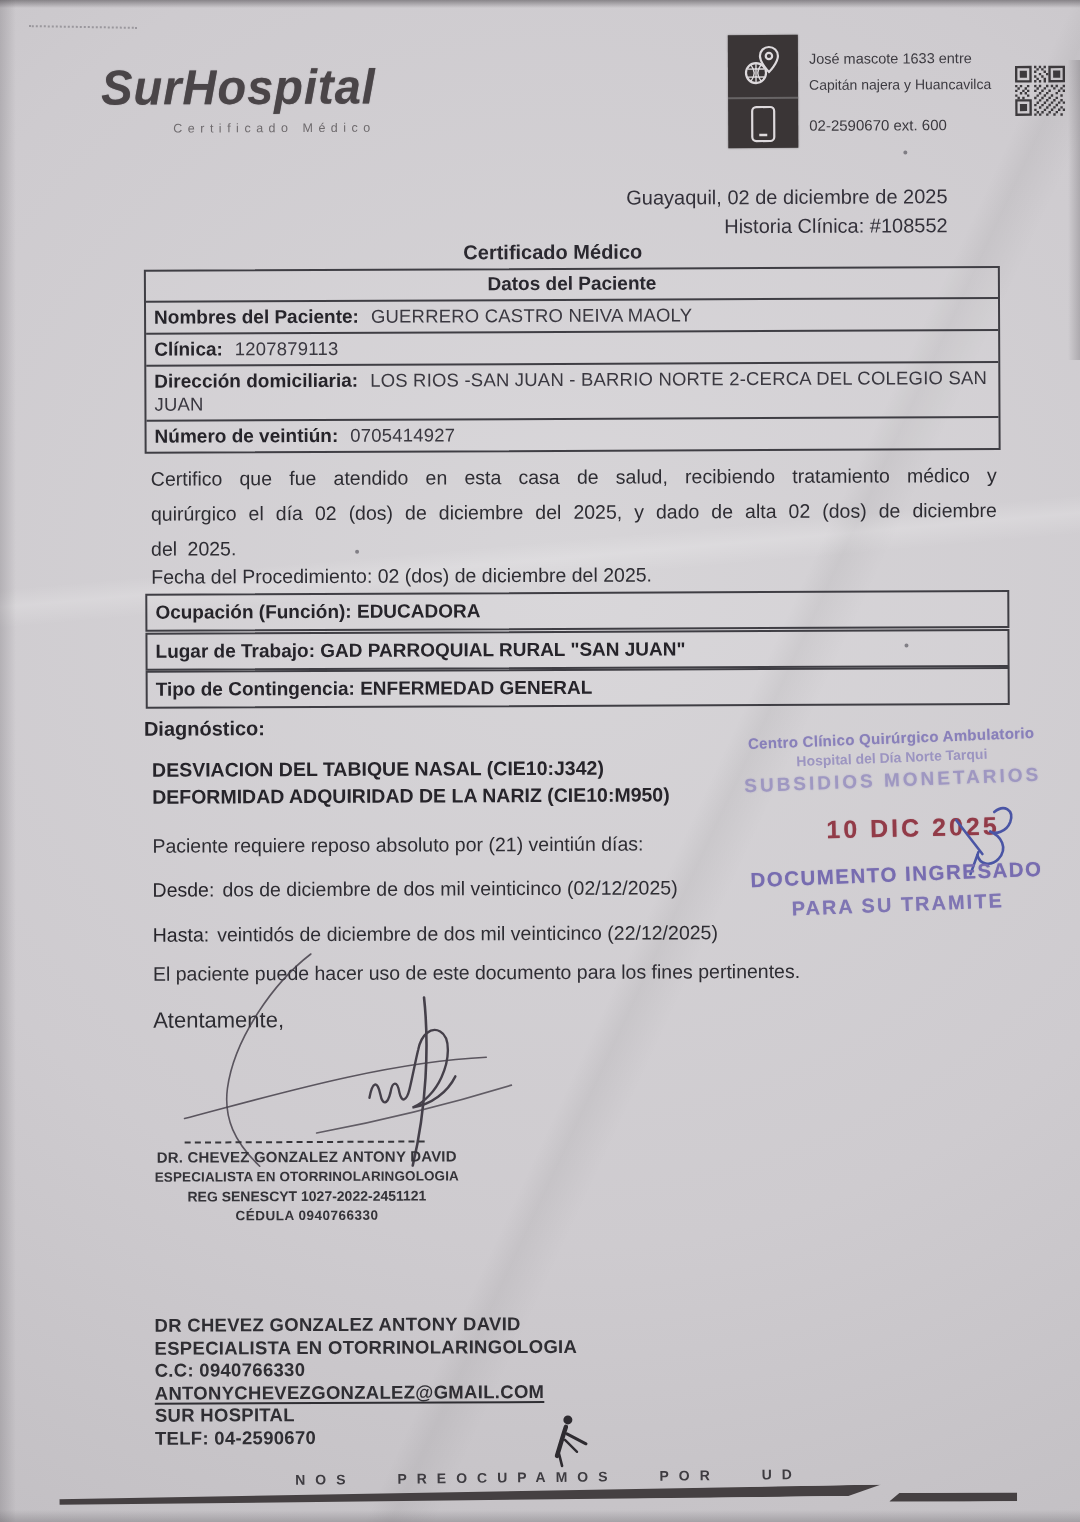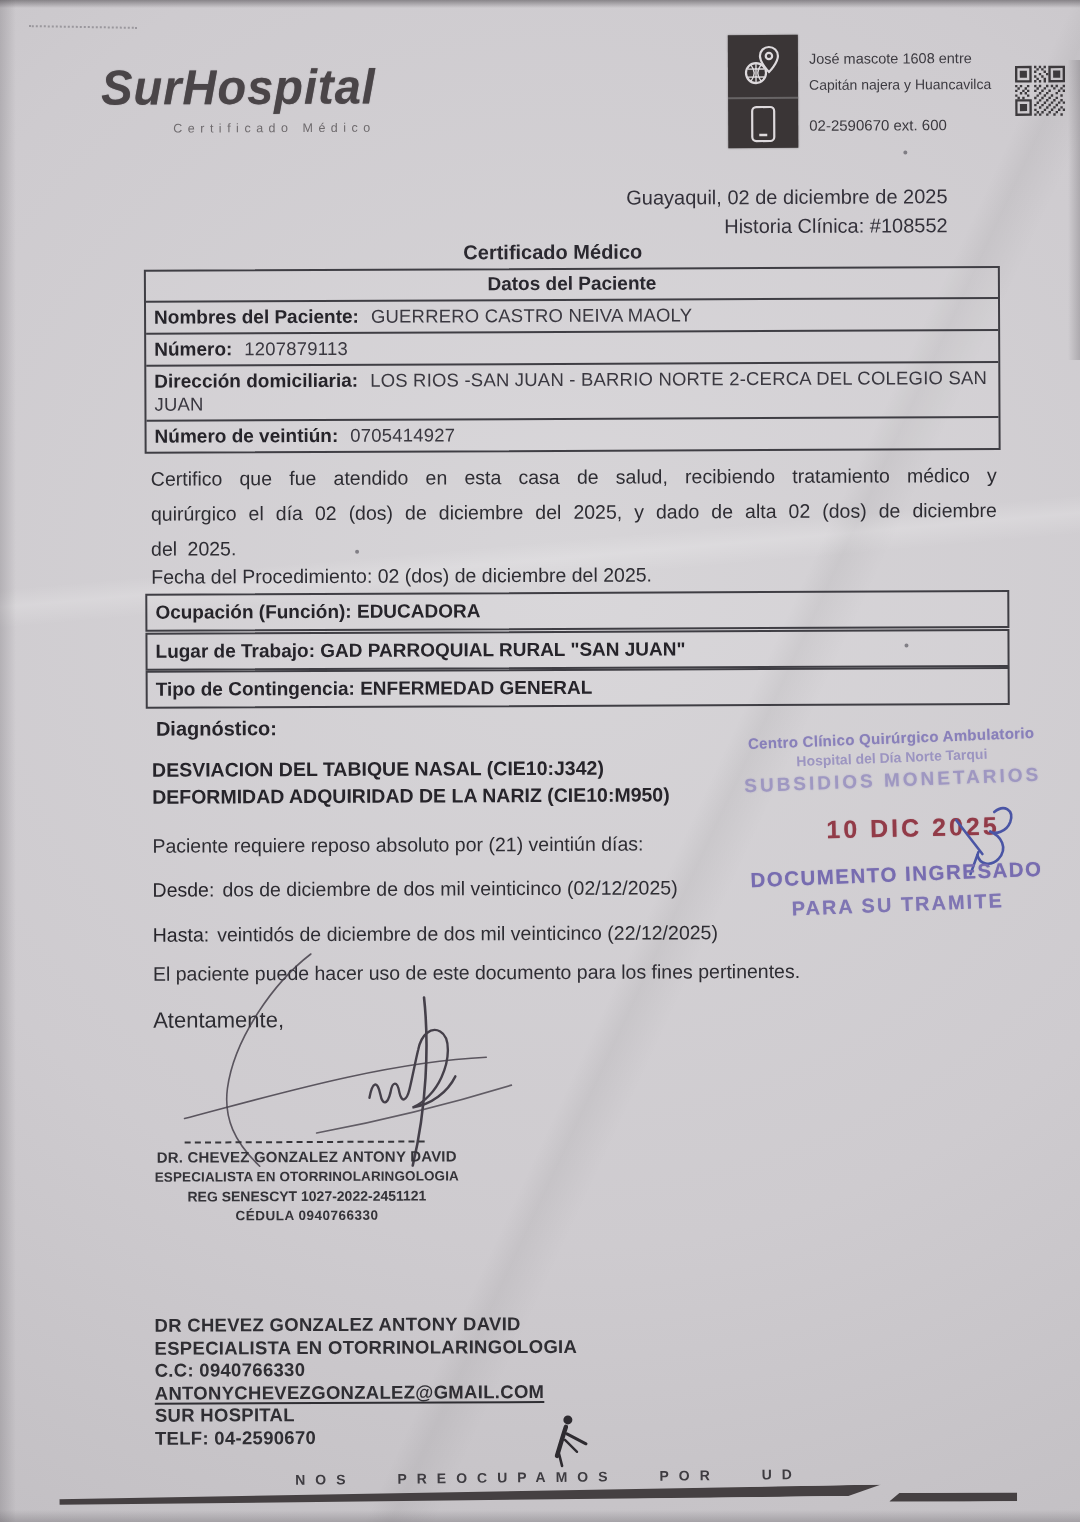--- a/index.html
+++ b/index.html
@@ -63,21 +63,21 @@
   .ptable .lbl{font-weight:700;color:#26242a;font-size:19px;}
   .ptable .val{margin-left:12px;letter-spacing:.2px;}
 
   
   .certify{position:absolute;left:152px;top:460px;width:846px;
     font-size:19.5px;color:#2e2d33;line-height:35px;text-align:justify;word-spacing:5px;}
   .proc-date{position:absolute;left:152px;top:564px;font-size:19.5px;color:#2e2d33;}
   .cbox{position:absolute;left:146px;width:852px;border:2px solid #3f3e44;
     font-size:19px;font-weight:700;color:#26242a;padding:6px 0 6px 8px;background:rgba(255,255,255,.05);}
   .cbox1{top:592px;} .cbox2{top:631px;} .cbox3{top:669px;}
-  .diag-label{position:absolute;left:156px;top:716px;font-size:20px;font-weight:700;color:#26242a;}
+  .diag-label{position:absolute;left:144px;top:716px;font-size:20px;font-weight:700;color:#26242a;}
   .diag-lines{position:absolute;left:152px;top:755px;font-size:19.5px;font-weight:700;color:#26242a;line-height:27px;}
   .rest-line{position:absolute;left:152px;top:833px;font-size:19.5px;color:#2e2d33;}
   .from-line{position:absolute;left:152px;top:877px;font-size:19.5px;color:#2e2d33;}
   .to-line{position:absolute;left:152px;top:922px;font-size:19.5px;color:#2e2d33;}
   .usage-line{position:absolute;left:152px;top:961px;font-size:19.5px;color:#2e2d33;}
   .closing{position:absolute;left:152px;top:1006px;font-size:22px;color:#2e2d33;}
   .blabel{font-weight:400;color:#26242a;}
   .bval{margin-left:8px;}
 
   
@@ -148,21 +148,21 @@
         <circle cx="14" cy="30" r="10"></circle>
         <path d="M6 26 h16 M6 34 h16 M14 20 v20 M9 22 c4 5 4 11 0 16 M19 22 c-4 5 -4 11 0 16" stroke-width="1.4"></path>
         <path d="M27 4 c-5 0 -9 4 -9 9 c0 7 9 16 9 16 s9 -9 9 -16 c0 -5 -4 -9 -9 -9 z"></path>
         <circle cx="27" cy="13" r="3.2"></circle>
       </svg>
       <svg style="position:absolute;left:22px;top:70px" width="26" height="38" viewBox="0 0 26 38" fill="none" stroke="#ddd9dc" stroke-width="2.2">
         <rect x="2" y="2" width="22" height="34" rx="4"></rect>
         <path d="M9 30 h8" stroke-width="2.6"></path>
       </svg>
     </div>
-    <div class="hdr-addr1">José mascote 1608 entre</div>
+    <div class="hdr-addr1">José mascote 1633 entre</div>
     <div class="hdr-addr2">Capitán najera y Huancavilca</div>
     <div class="hdr-phone">02-2590670 ext. 600</div>
 
     <svg class="qr" viewBox="0 0 21 21">
       <g fill="#2e2b2e">
         <path fill-rule="evenodd" d="M0 0h7v7H0z M1 1v5h5V1z"></path>
           <rect x="2" y="2" width="3" height="3"></rect>
         <path fill-rule="evenodd" d="M14 0h7v7h-7z M15 1v5h5V1z"></path>
           <rect x="16" y="2" width="3" height="3"></rect>
         <path fill-rule="evenodd" d="M0 14h7v7H0z M1 15v5h5v-5z"></path>
@@ -174,21 +174,21 @@
     <div class="meta-date">Guayaquil, 02 de diciembre de 2025</div>
     <div class="meta-history">Historia Clínica: #108552</div>
     <div class="doc-title">Certificado Médico</div>
 
     <div class="ptable">
       <div class="thead">Datos del Paciente</div>
       <div class="trow">
         <span class="lbl">Nombres del Paciente:</span><span class="val">GUERRERO CASTRO NEIVA MAOLY</span>
       </div>
       <div class="trow">
-        <span class="lbl">Número:</span><span class="val">1207879113</span>
+        <span class="lbl">Clínica:</span><span class="val">1207879113</span>
       </div>
       <div class="trow">
         <span class="lbl">Dirección domiciliaria:</span><span class="val">LOS RIOS -SAN JUAN - BARRIO NORTE 2-CERCA DEL COLEGIO SAN JUAN</span>
       </div>
       <div class="trow">
         <span class="lbl">Número de veintiún:</span><span class="val">0705414927</span>
       </div>
     </div>
 
     <div class="certify">Certifico que fue atendido en esta casa de salud, recibiendo tratamiento médico y quirúrgico el día 02 (dos) de diciembre del 2025, y dado de alta 02 (dos) de diciembre del 2025.</div>

